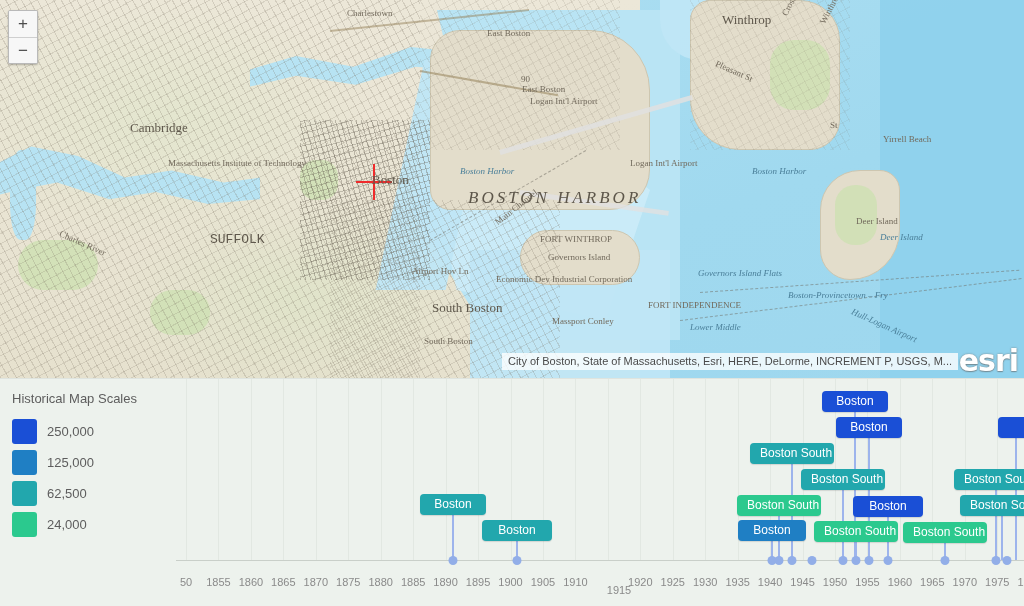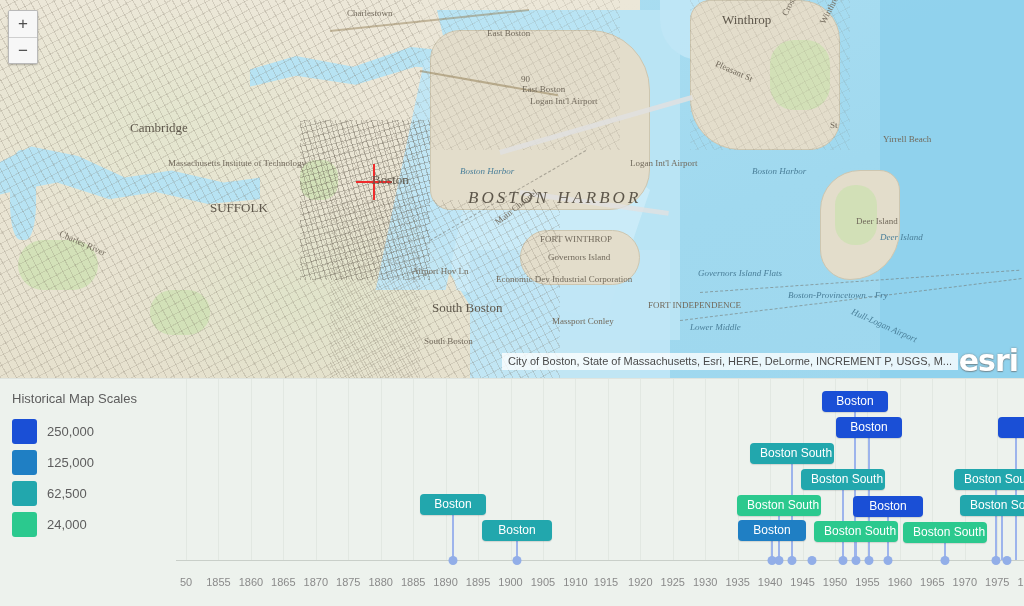--- a/index.html
+++ b/index.html
@@ -321,21 +321,21 @@
           <div class="maplabel small" style="left: 856px; top: 216px;">Deer Island</div>
           <div class="maplabel small water-lbl" style="left: 880px; top: 232px;">Deer Island</div>
           <div class="maplabel small" style="left: 845px; top: 134px; margin-left: 38px;">Yirrell Beach</div>
           <div class="maplabel small" style="left: 424px; top: 336px;">South Boston</div>
           <div class="maplabel mid" style="left: 432px; top: 300px;">South Boston</div>
           <div class="maplabel small" style="left: 412px; top: 266px;">Airport Hov Ln</div>
           <div class="maplabel small" style="left: 496px; top: 274px;">Economic Dev Industrial Corporation</div>
           <div class="maplabel small" style="left: 552px; top: 316px;">Massport Conley</div>
           <div class="maplabel small" style="left: 648px; top: 300px;">FORT INDEPENDENCE</div>
           <div class="maplabel small" style="left: 540px; top: 234px;">FORT WINTHROP</div>
-          <div class="maplabel mid" style="left: 210px; top: 200px;">SUFFOLK</div>
+          <div class="maplabel mid" style="left: 210px; top: 232px; font-family: Liberation Mono, monospace;">SUFFOLK</div>
           <div class="maplabel small" style="left: 168px; top: 158px;">Massachusetts Institute of Technology</div>
           <div class="maplabel small rot3" style="left: 716px; top: 58px;">Pleasant St</div>
           <div class="maplabel small rot2" style="left: 784px; top: 10px;">Cross St</div>
           <div class="maplabel small rot2" style="left: 822px; top: 18px;">Winthrop Shore Dr</div>
           <div class="maplabel small" style="left: 830px; top: 120px;">St</div>
           <div class="maplabel small water-lbl" style="left: 788px; top: 290px;">Boston-Provincetown – Fry</div>
           <div class="maplabel small water-lbl rot3" style="left: 852px; top: 306px;">Hull-Logan Airport</div>
           <div class="maplabel small rot" style="left: 496px; top: 218px;">Main Channel</div>
           <div class="maplabel small rot3" style="left: 60px; top: 228px;">Charles River</div>
           <div class="maplabel small" style="left: 521px; top: 74px;">90</div>
@@ -459,21 +459,21 @@
           <div class="tick-label" style="left: 107.35px;">1865</div>
           <div class="tick-label" style="left: 139.8px;">1870</div>
           <div class="tick-label" style="left: 172.25px;">1875</div>
           <div class="tick-label" style="left: 204.7px;">1880</div>
           <div class="tick-label" style="left: 237.15px;">1885</div>
           <div class="tick-label" style="left: 269.6px;">1890</div>
           <div class="tick-label" style="left: 302.05px;">1895</div>
           <div class="tick-label" style="left: 334.5px;">1900</div>
           <div class="tick-label" style="left: 366.95px;">1905</div>
           <div class="tick-label" style="left: 399.4px;">1910</div>
-          <div class="tick-label" style="left: 430px;">1915</div>
+          <div class="tick-label" style="left: 443px; margin-top: 8px;">1915</div>
           <div class="tick-label" style="left: 464.3px;">1920</div>
           <div class="tick-label" style="left: 496.75px;">1925</div>
           <div class="tick-label" style="left: 529.2px;">1930</div>
           <div class="tick-label" style="left: 561.65px;">1935</div>
           <div class="tick-label" style="left: 594.1px;">1940</div>
           <div class="tick-label" style="left: 626.55px;">1945</div>
           <div class="tick-label" style="left: 659px;">1950</div>
           <div class="tick-label" style="left: 691.45px;">1955</div>
           <div class="tick-label" style="left: 723.9px;">1960</div>
           <div class="tick-label" style="left: 756.35px;">1965</div>

